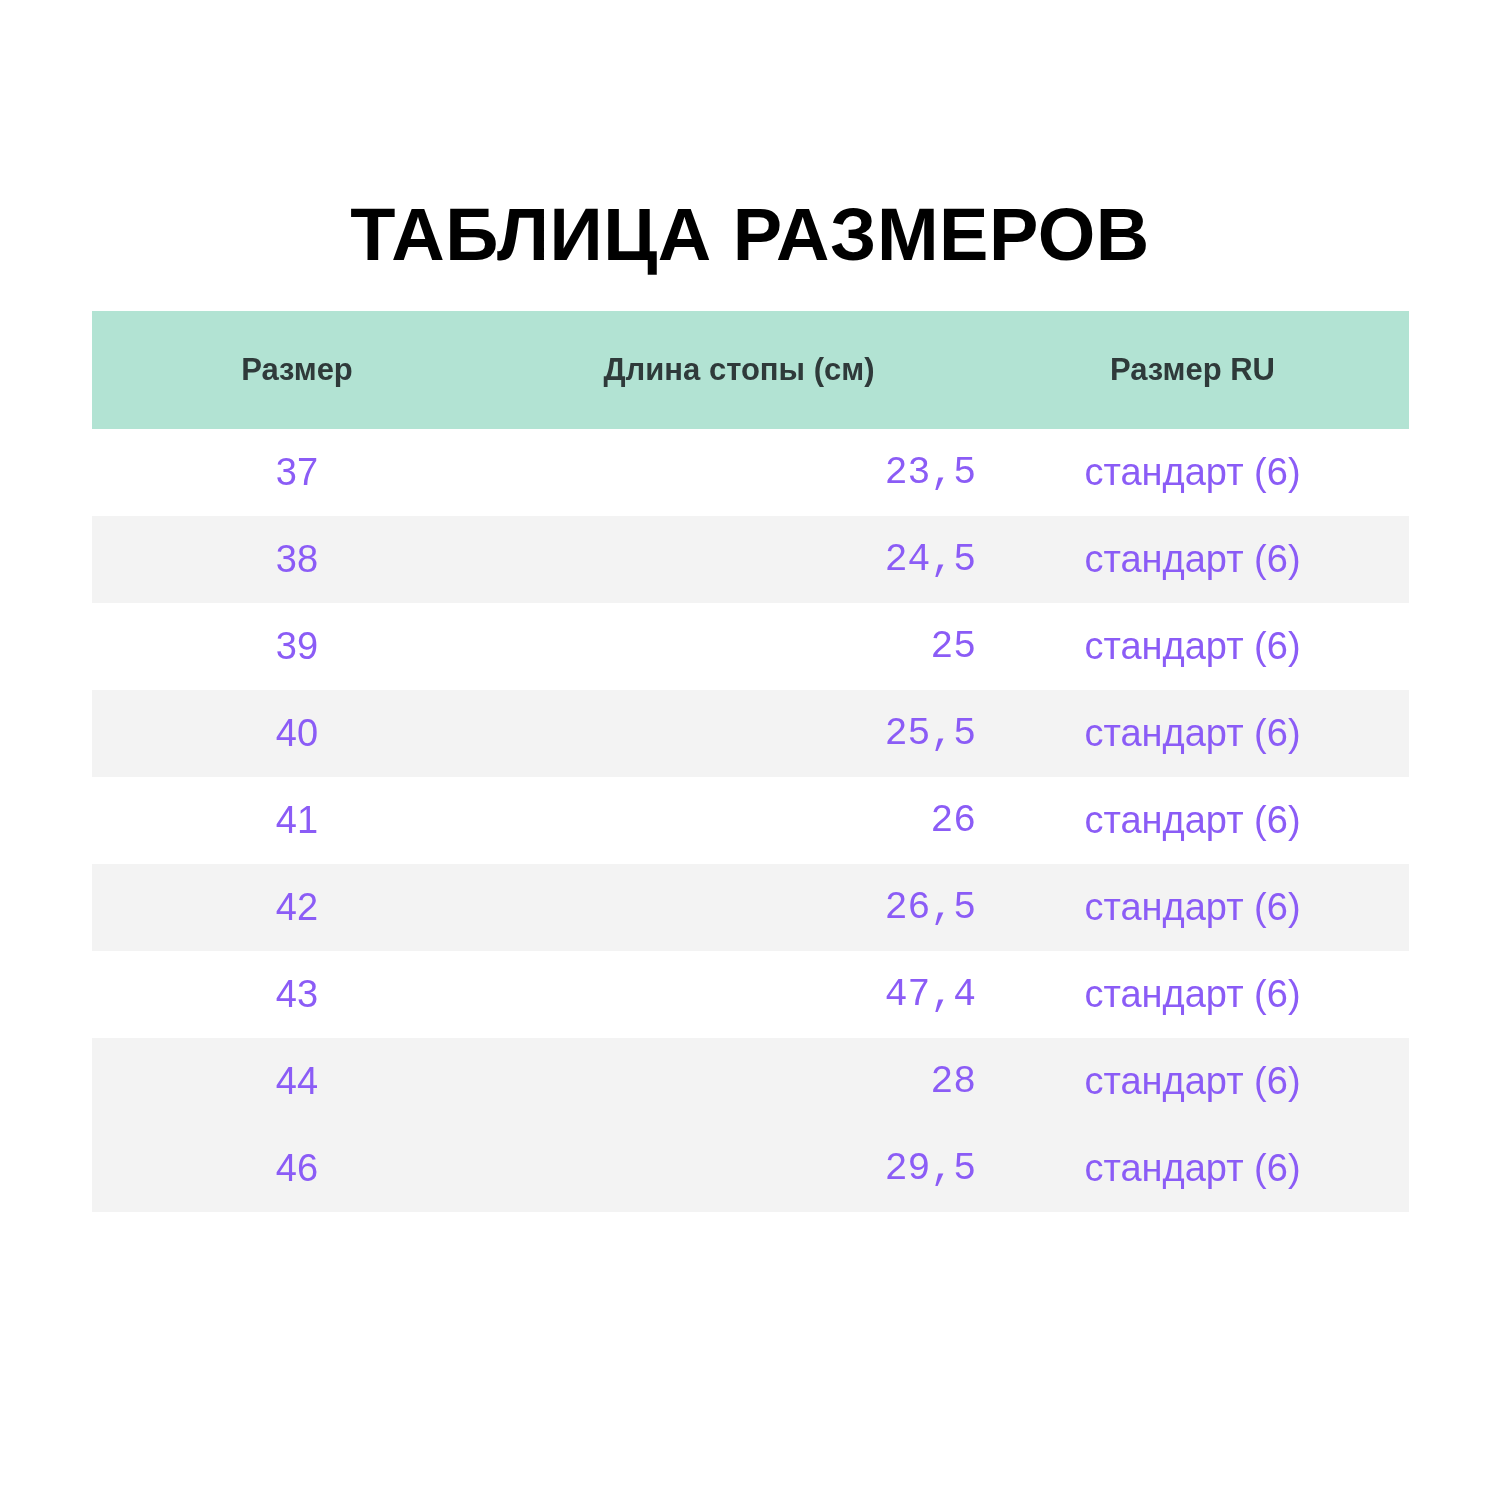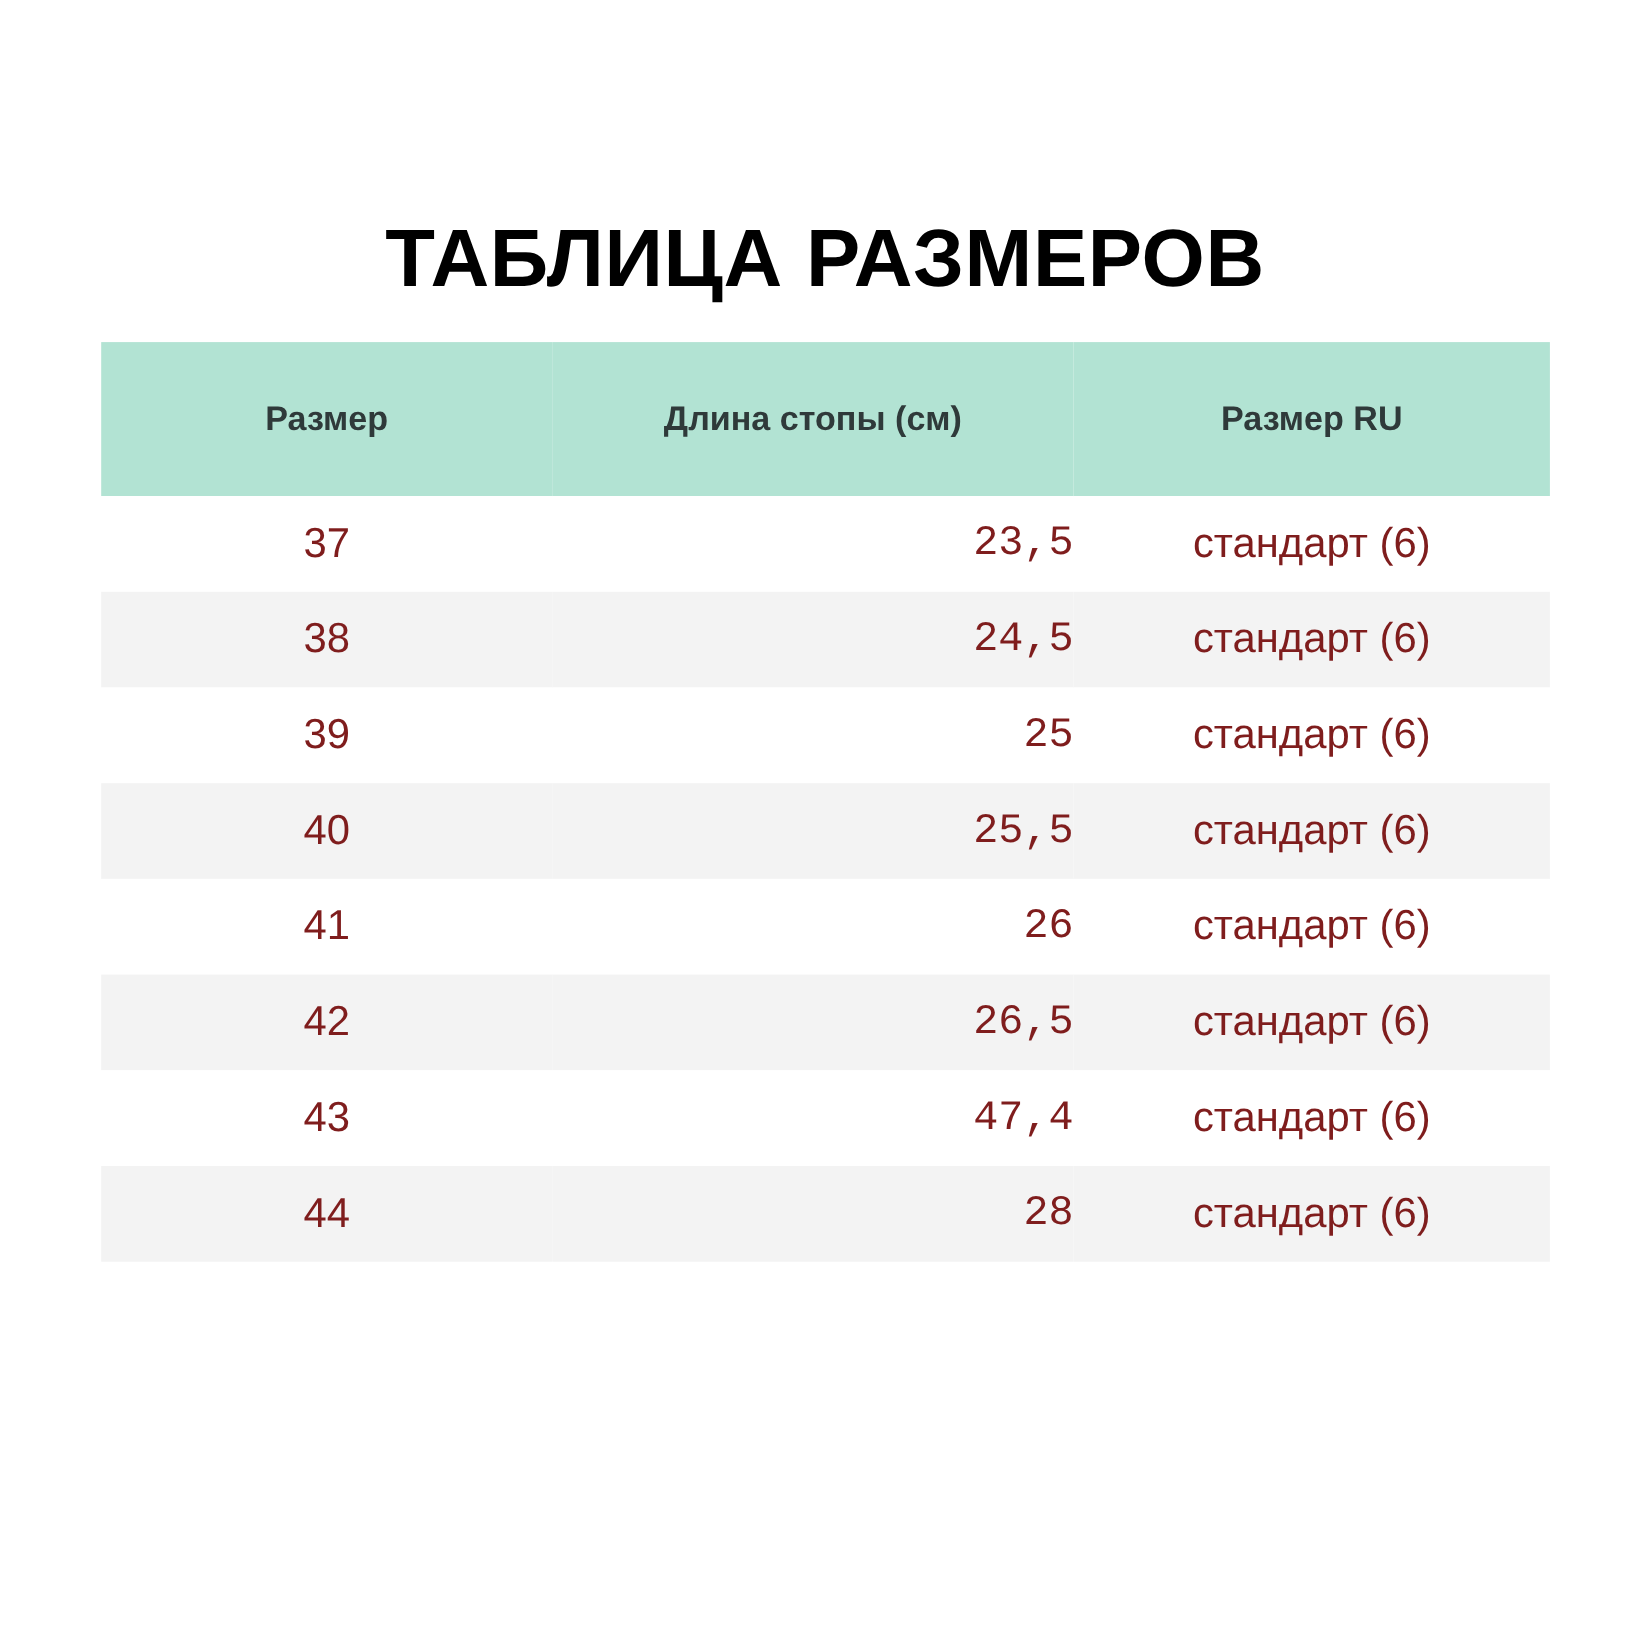--- a/index.html
+++ b/index.html
@@ -44,41 +44,41 @@
     border-collapse: collapse;
     table-layout: fixed;
   }
 
   .size-table col.c1 { width: 410px; }
   .size-table col.c2 { width: 474px; }
   .size-table col.c3 { width: 433px; }
 
   .size-table thead th {
     background: #b2e3d3;
-    height: 140px;
+    height: 118px;
     font-size: 31px;
     font-weight: bold;
     color: #2f3a3a;
     padding: 0;
     vertical-align: middle;
     text-align: center;
     white-space: nowrap;
   }
 
   .size-table tbody tr { height: 87px; }
   .size-table tbody tr.odd  { background: #ffffff; }
   .size-table tbody tr.even { background: #f3f3f3; }
 
   .size-table tbody td {
     padding: 0;
     height: 87px;
     vertical-align: middle;
     font-size: 38px;
     font-weight: normal;
-    color: #7f1d1d;
+    color: #8b5cf6;
     white-space: nowrap;
   }
 
   
   .size-table td.col-size { text-align: center; }
   .size-table th.col-size { text-align: center; }
 
   
   .size-table th.col-length { text-align: center; }
   .size-table td.col-length {
@@ -145,16 +145,21 @@
         <tr class="odd">
           <td class="col-size">43</td>
           <td class="col-length">47,4</td>
           <td class="col-fit">стандарт (6)</td>
         </tr>
         <tr class="even">
           <td class="col-size">44</td>
           <td class="col-length">28</td>
           <td class="col-fit">стандарт (6)</td>
         </tr>
+        <tr class="even">
+          <td class="col-size">46</td>
+          <td class="col-length">29,5</td>
+          <td class="col-fit">стандарт (6)</td>
+        </tr>
       </tbody>
   </table>
 
 </div>
 
 </body></html>

